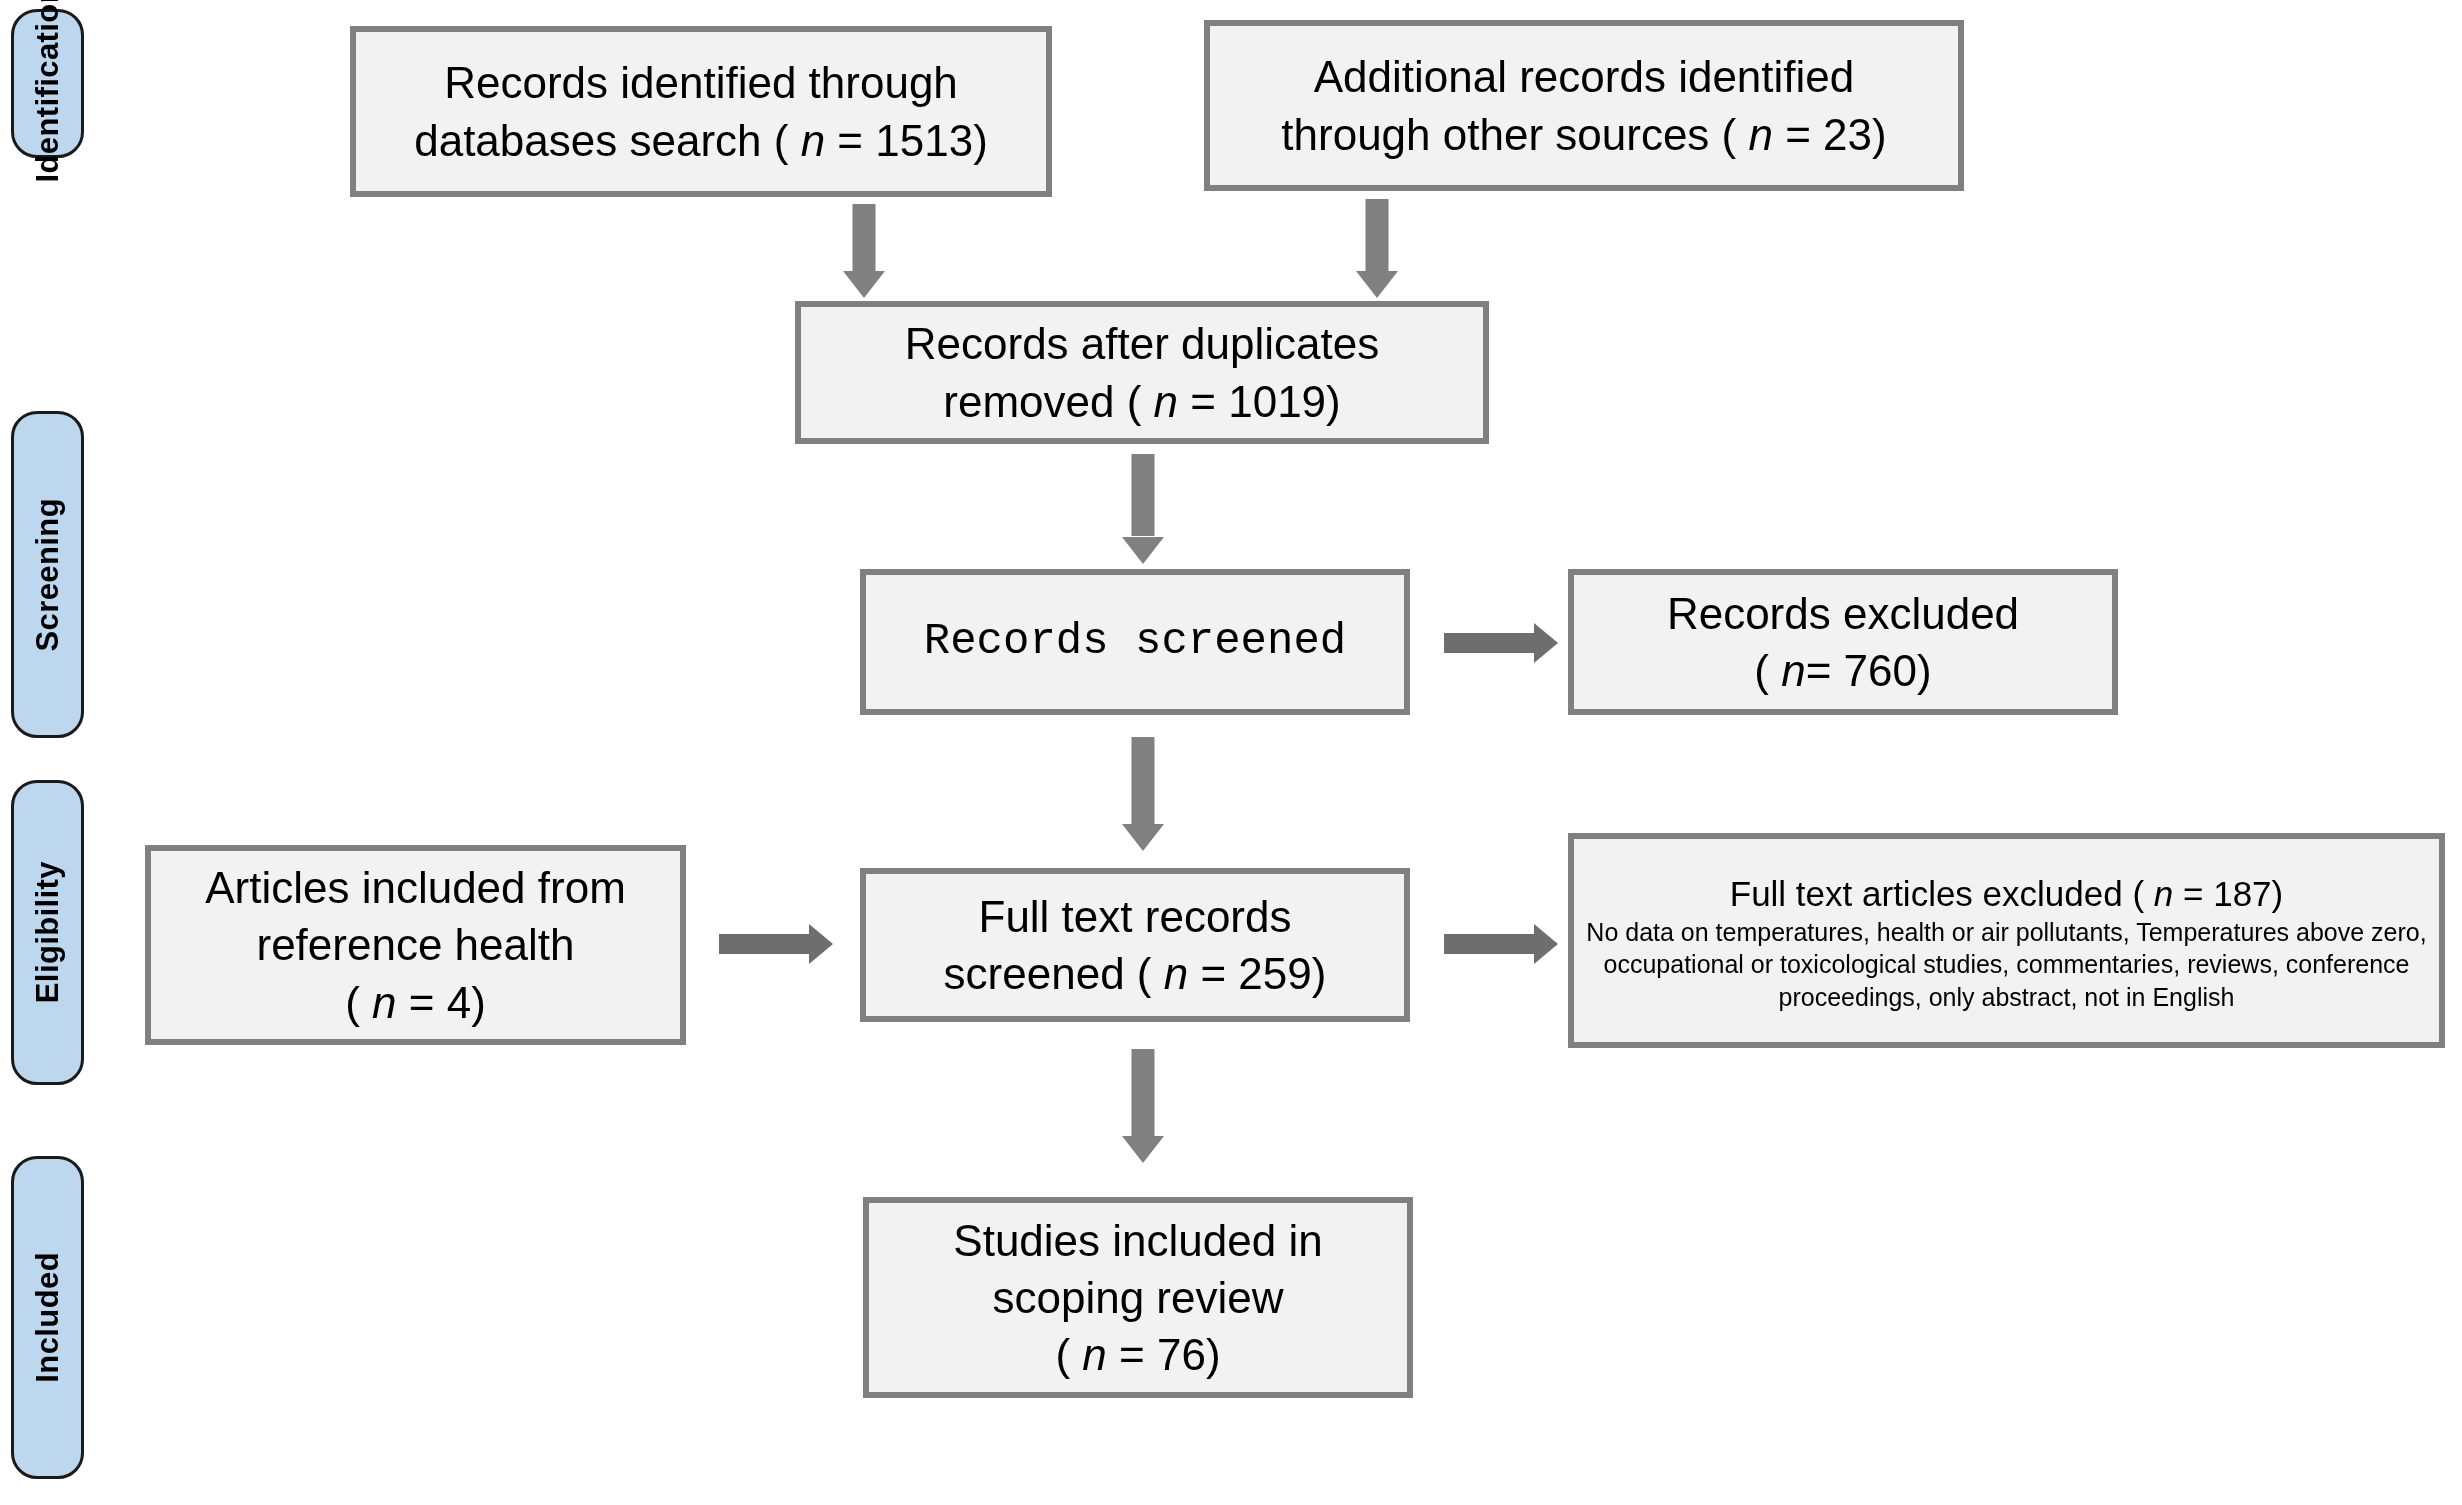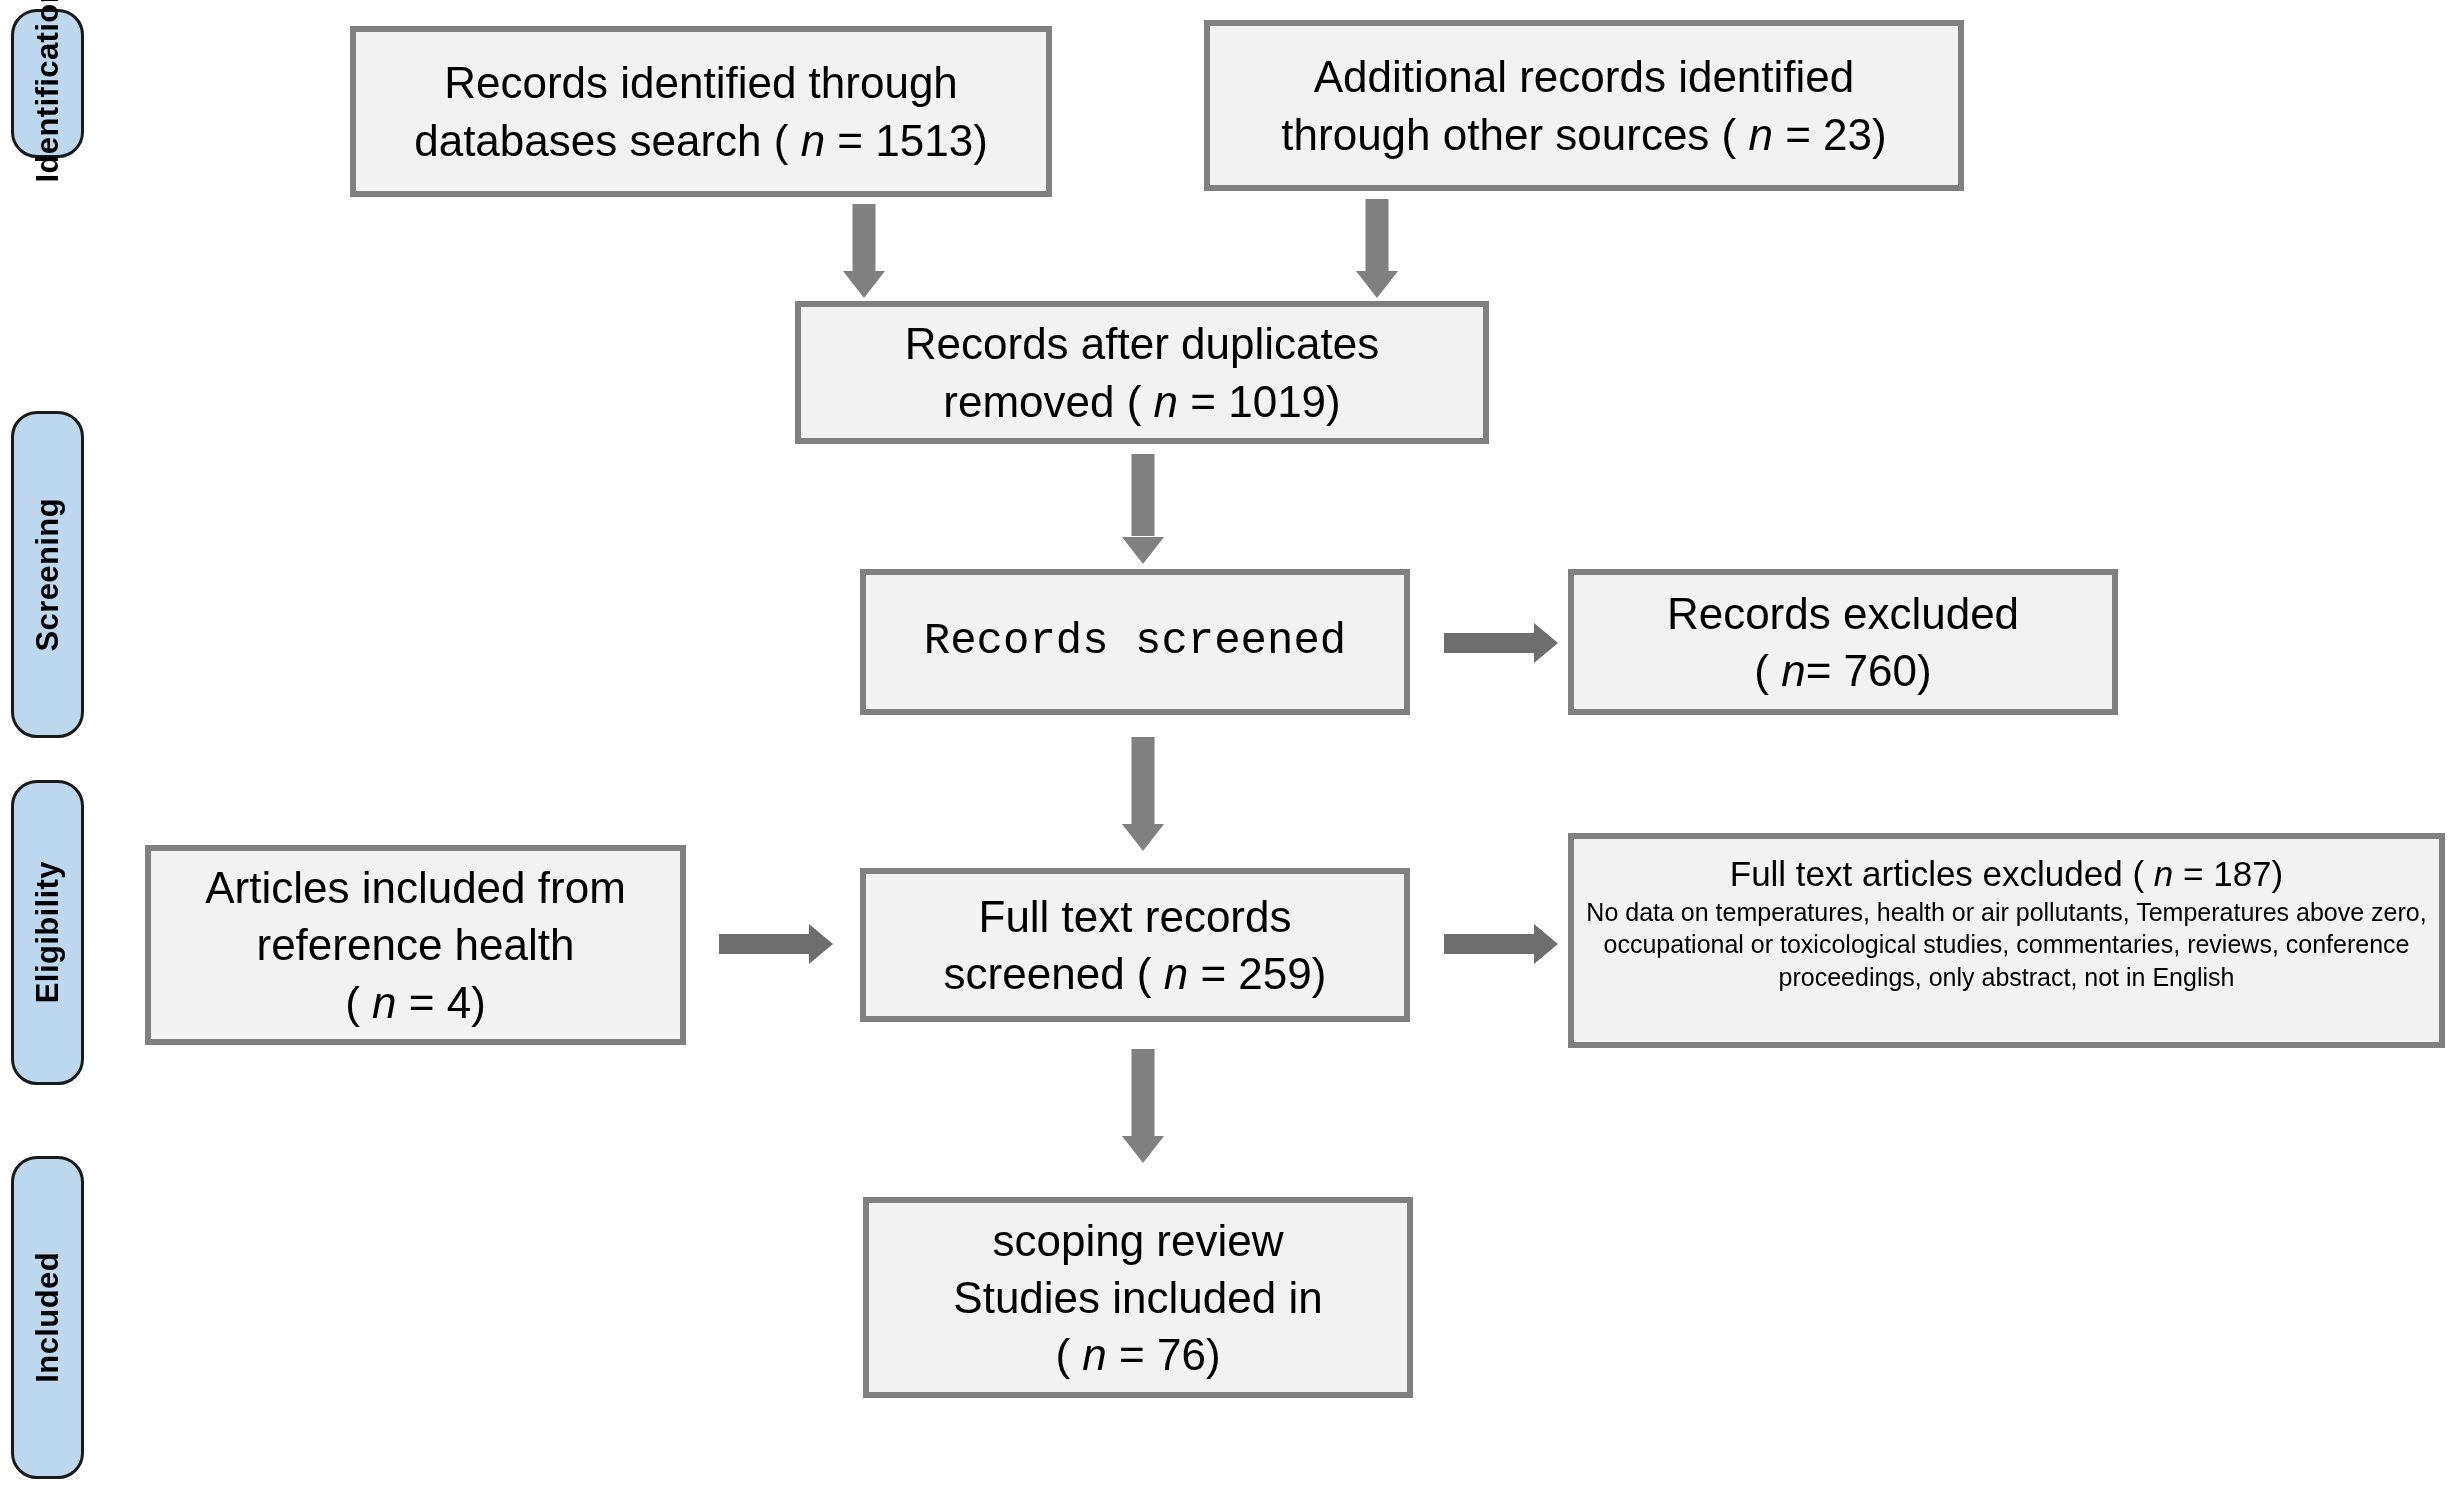--- a/index.html
+++ b/index.html
@@ -63,21 +63,21 @@
     white-space: nowrap;
   }
   .flow-box .line.wrap {
     white-space: normal;
   }
   .flow-box .n-italic {
     font-style: italic;
   }
 
   .fs-main   { font-size: 44px; line-height: 1.30; }
-  .fs-excl   { font-size: 35px; line-height: 1.22; }
+  .fs-excl   { font-size: 35px; line-height: 1.22; margin-top: 20px; }
   .fs-small  { font-size: 25px; line-height: 1.30; }
 
   
   .arrow-down {
     position: absolute;
   }
   .arrow-down .shaft {
     position: absolute;
     left: 50%;
     top: 0;
@@ -215,19 +215,19 @@
     <span class="line fs-excl"><span>Full text articles excluded ( </span><span class="n-italic">n</span><span> = 187)</span></span>
     <span class="line wrap fs-small" style="margin-top:0; padding:0 13.7px;">No data on temperatures, health or air pollutants, Temperatures above zero, occupational or toxicological studies, commentaries, reviews, conference proceedings, only abstract, not in English</span>
   </div>
 
   <div class="arrow-down" style="left:1121px; top:1049px; width:43px; height:114px;">
     <div class="shaft" style="height:87px;"></div>
     <div class="head"></div>
   </div>
 
   <div class="flow-box fs-main" style="left:860px; top:1194px; width:556px; height:207px;">
+    <span class="line">Studies included in</span>
     <span class="line">scoping review</span>
-    <span class="line">Studies included in</span>
     <span class="line"><span>( </span><span class="n-italic">n</span><span> = 76)</span></span>
   </div>
 
 </div>
 
 
 </body></html>

